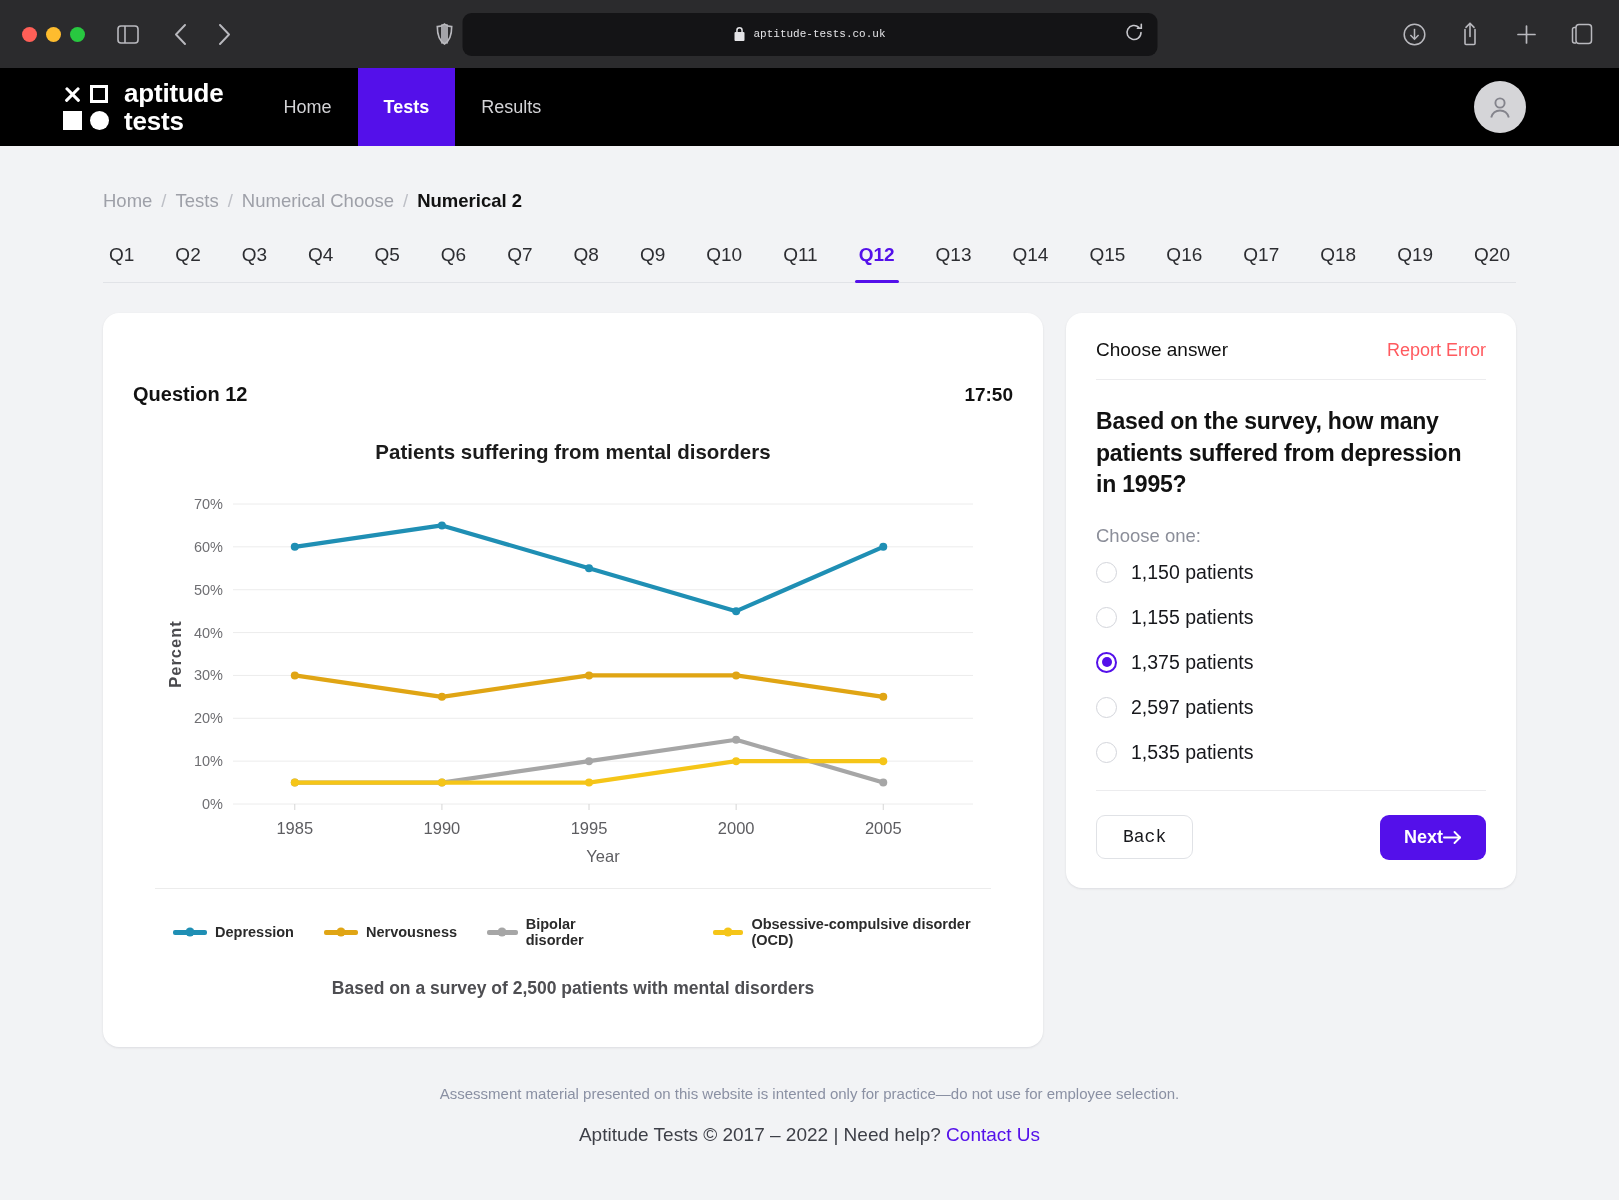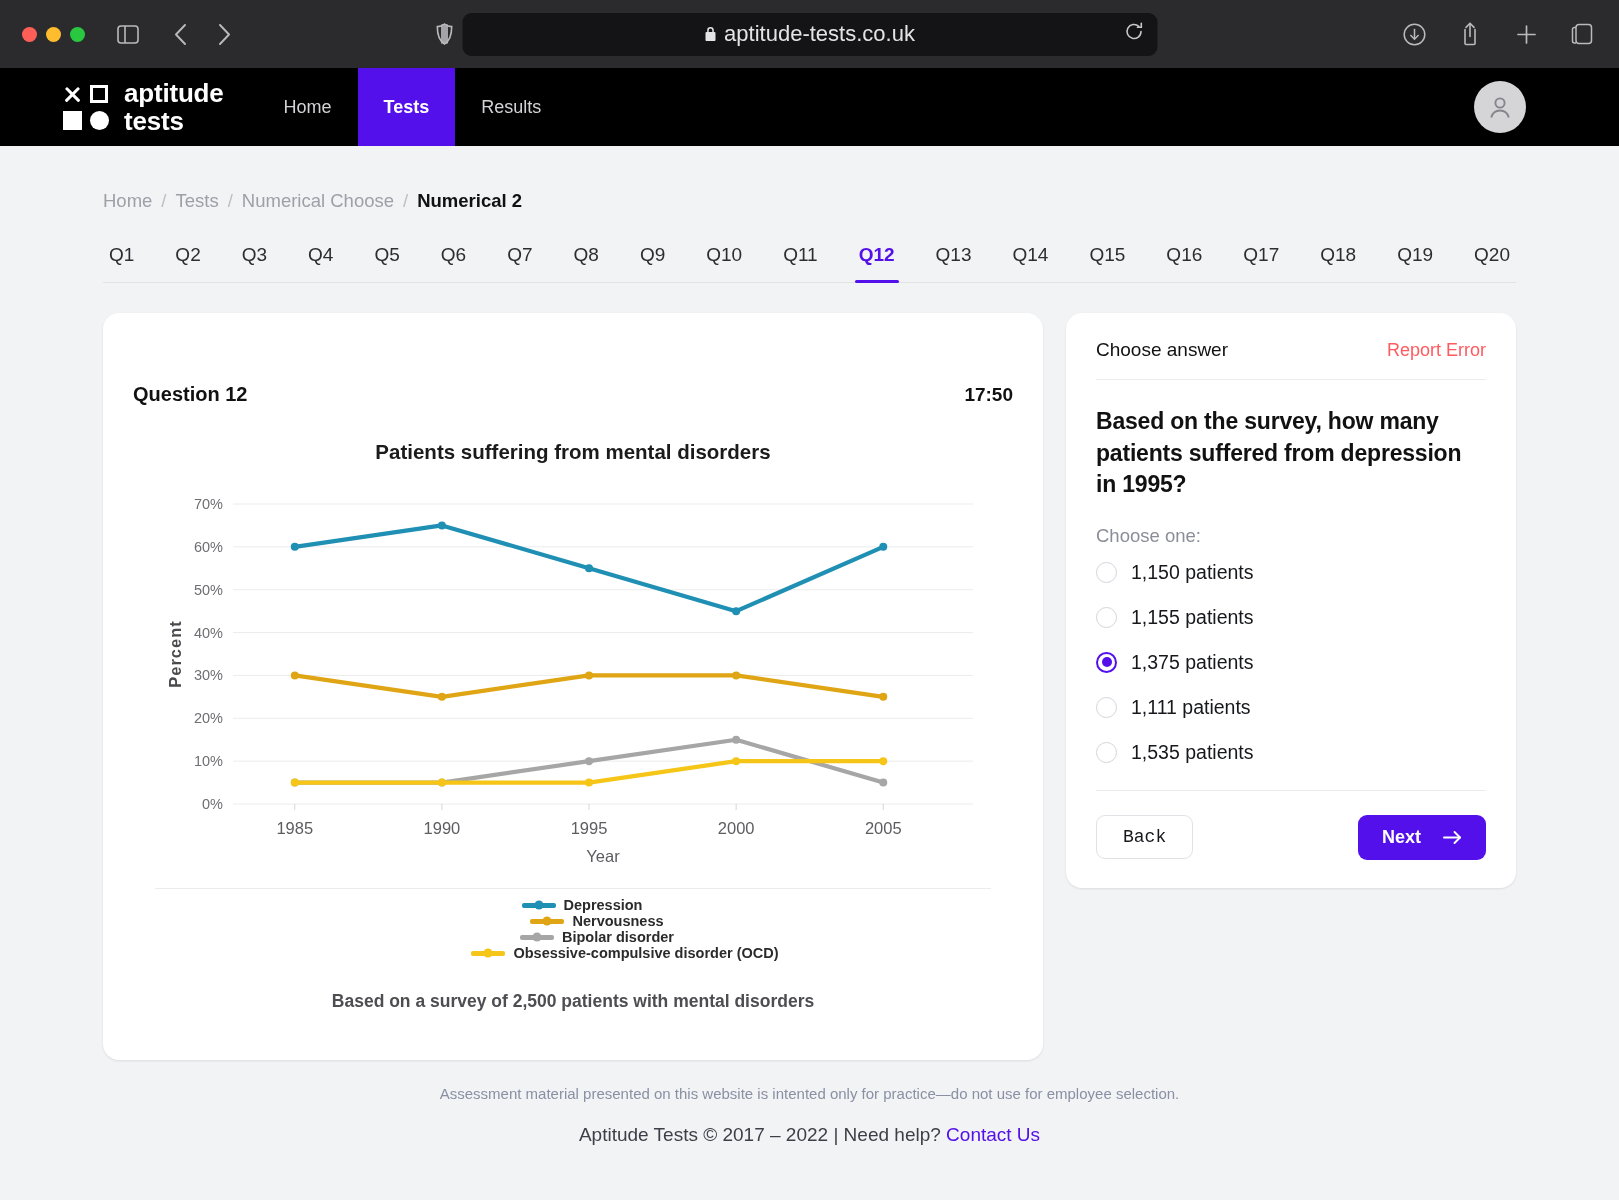--- a/index.html
+++ b/index.html
@@ -33,22 +33,23 @@
     color: #b9b9be;
   }
   .chrome-icon svg { display: block; }
   .nav-arrows { display: flex; gap: 14px; margin-left: 22px; color: #9a9aa0; }
   .shield-wrap { margin-left: auto; }
   .urlbar {
     position: absolute; left: 50%; transform: translateX(-50%);
     width: 695px; height: 43px;
     background: #141416; border-radius: 9px;
     display: flex; align-items: center; justify-content: center;
-    color: #e4e4e7; font-size: 22px;
+    color: #e4e4e7; font-size: 11px;
     gap: 8px;
+    font-family: Liberation Mono, monospace;
   }
   .urlbar .reload { position: absolute; right: 14px; color: #c6c6cb; }
   .right-icons {
     margin-left: auto; display: flex; align-items: center; gap: 26px;
     color: #c6c6cb;
   }
   
   .page { flex: 1; background: #f2f3f5; overflow: hidden; position: relative; }
   .topnav {
     height: 78px; background: #000;
@@ -122,23 +123,22 @@
     text-align: center; font-size: 20.5px; font-weight: 700; color: #1b1b1b;
     margin-bottom: 22px;
   }
   .chart-area { position: relative; }
   .chart-caption {
     text-align: center; margin-top: 30px;
     font-size: 17.5px; font-weight: 700; color: #4e4e52;
   }
   .legend {
     display: flex; align-items: center; gap: 0; margin-top: 8px;
-    border-top: 1px solid #ececec; padding-top: 8px;
+    border-top: 1px solid #ececec; padding-top: 27px;
     padding-left: 18px;
-    flex-direction: column;
   }
   .legend-item { display: flex; align-items: center; gap: 8px; font-size: 14.5px; font-weight: 700; color: #2b2b2b; }
   .legend-item + .legend-item { margin-left: 30px; }
   .legend-swatch { width: 34px; height: 5px; border-radius: 2px; position: relative; }
   .legend-swatch:after {
     content: ""; position: absolute; left: 50%; top: 50%;
     width: 9px; height: 9px; border-radius: 50%;
     transform: translate(-50%,-50%); background: inherit;
   }
   
@@ -168,21 +168,21 @@
     display: flex; justify-content: space-between; align-items: center;
   }
   .btn-back {
     padding: 11px 26px; border-radius: 9px; border: 1px solid #e0e2e6;
     background: #fff; font-size: 18px; color: #17181c; cursor: pointer;
     font-family: Liberation Mono, monospace;
   }
   .btn-next {
     padding: 12px 24px; border-radius: 9px; border: none;
     background: #5410ea; color: #fff; font-size: 18px; font-weight: 700;
-    cursor: pointer; display: flex; align-items: center; gap: 22px;
+    cursor: pointer; display: flex; align-items: center; gap: 0;
     font-family: inherit;
   }
   .footer {
     position: absolute; left: 0; right: 0; bottom: 54px; text-align: center;
   }
   .footer-disclaimer { font-size: 15px; color: #8a90a3; }
   .footer-copy { margin-top: 22px; font-size: 19px; color: #3d3f47; }
   .footer-copy a { color: #5410ea; text-decoration: none; }
 </style>
 </head>
@@ -437,21 +437,21 @@
             <label class="option">
               <span class="radio"></span>
               <span class="option-label">1,155 patients</span>
             </label>
             <label class="option selected">
               <span class="radio"></span>
               <span class="option-label">1,375 patients</span>
             </label>
             <label class="option">
               <span class="radio"></span>
-              <span class="option-label">1,111 patients</span>
+              <span class="option-label">2,597 patients</span>
             </label>
             <label class="option">
               <span class="radio"></span>
               <span class="option-label">1,535 patients</span>
             </label>
           </div>
 
           <div class="acard-actions">
             <button class="btn-back">Back</button>
             <button class="btn-next">

